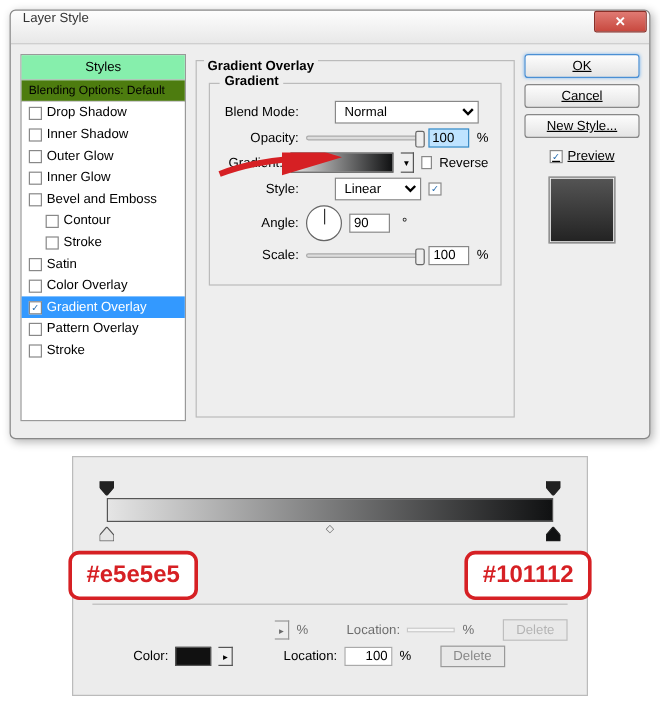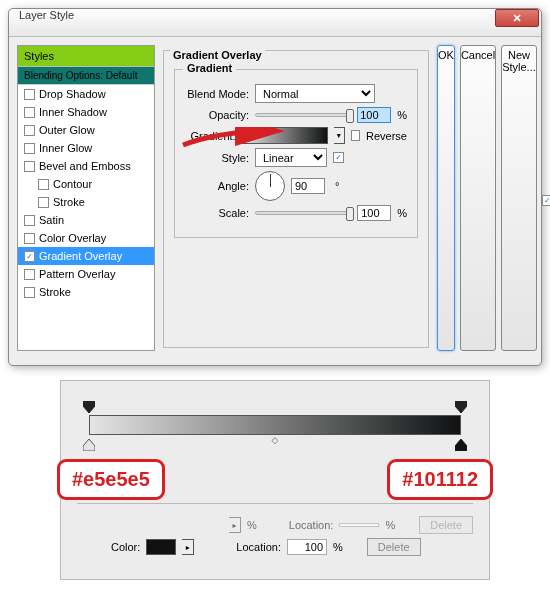--- a/index.html
+++ b/index.html
@@ -8,47 +8,47 @@
 
 
 .dialog { position: absolute; left: 8px; top: 8px; width: 534px; height: 358px; border: 1px solid #888; border-radius: 5px; background: #eee; box-shadow: 2px 2px 8px rgba(0,0,0,0.3); }
 .titlebar { height: 28px; background: linear-gradient(#fdfdfd,#e8e8e8); border-bottom: 1px solid #bbb; border-radius: 5px 5px 0 0; display: flex; align-items: flex-start; padding: 0 2px 0 10px; }
 .titlebar .title { flex: 1; color: #333; }
 .closebtn { width: 44px; height: 18px; background: linear-gradient(#e07a73,#c8493f); border: 1px solid #8a2f28; border-radius: 2px; display: flex; align-items: center; justify-content: center; color: #fff; font-weight: bold; font-size: 10px; cursor: pointer; }
 
 .body { display: flex; padding: 8px; gap: 8px; height: 322px; }
 
 .styles-panel { width: 138px; border: 1px solid #999; background: #fff; display: flex; flex-direction: column; }
-.styles-header { background: #84cc16; padding: 4px 6px; border-bottom: 1px solid #bbb; }
-.blending-header { background: #0f766e; padding: 3px 6px; border-bottom: 1px solid #ccc; font-size: 10px; }
+.styles-header { background: #86efac; padding: 4px 6px; border-bottom: 1px solid #bbb; text-align: center; }
+.blending-header { background: #4d7c0f; padding: 3px 6px; border-bottom: 1px solid #ccc; font-size: 10px; }
 .style-item { padding: 3px 6px; display: flex; align-items: center; gap: 4px; cursor: pointer; }
 .style-item.indent { padding-left: 20px; }
 .style-item.selected { background: #3399ff; color: #fff; }
 .cb { width: 11px; height: 11px; border: 1px solid #888; background: #fff; display: inline-flex; align-items: center; justify-content: center; font-size: 8px; color: #2a6fb0; }
 
 .main-area { flex: 1; position: relative; }
 .group-title { font-weight: bold; position: absolute; left: 6px; top: -2px; background: #eee; padding: 0 3px; }
 .group-box { border: 1px solid #bbb; position: absolute; left: 0; top: 5px; right: 0; height: 298px; padding: 8px 10px; }
 .subgroup-box { border: 1px solid #bbb; margin-top: 10px; padding: 10px 10px 12px 10px; position: relative; }
 .subgroup-title { position: absolute; top: -8px; left: 8px; background: #eee; padding: 0 4px; font-weight: bold; }
 
 .row { display: flex; align-items: center; margin: 4px 0; gap: 6px; }
 .lbl { width: 64px; text-align: right; }
 select, input[type=text] { border: 1px solid #888; background: #fff; padding: 1px 3px; font-size: 11px; }
-select { height: 19px; }
+select { height: 19px; margin-left: 24px; }
 .num { width: 34px; text-align: left; background: #bfe3ff; border: 1px solid #3a8ac4; }
 .slider { flex: 1; height: 4px; background: #ddd; border: 1px solid #aaa; position: relative; border-radius: 2px; }
 .slider .thumb { position: absolute; top: -5px; width: 8px; height: 14px; background: #eee; border: 1px solid #666; border-radius: 2px; }
 .gradbar { width: 108px; height: 17px; border: 1px solid #555; background: linear-gradient(90deg,#e5e5e5,#101112); display: inline-block; }
 .dd { width: 14px; height: 17px; border: 1px solid #555; border-left: none; background: #eee; display: inline-flex; align-items: center; justify-content: center; font-size: 8px; }
 .angle-circle { width: 30px; height: 30px; border: 1px solid #666; border-radius: 50%; position: relative; background: #fff; }
 .angle-circle::after { content: ""; position: absolute; left: 50%; top: 2px; width: 1px; height: 13px; background: #333; }
 .deg { margin-left: 4px; }
 
-.btn-col { width: 96px; display: flex; flex-direction: row; gap: 5px; }
+.btn-col { width: 96px; display: flex; flex-direction: column; gap: 5px; text-decoration: underline; }
 .winbtn { border: 1px solid #888; background: linear-gradient(#fdfdfd,#e4e4e4); border-radius: 3px; padding: 3px 0; text-align: center; cursor: pointer; }
 .winbtn.primary { border: 1px solid #4a8fd4; box-shadow: 0 0 3px #7ab6ee; }
 .prev-row { display: flex; align-items: center; gap: 4px; margin-top: 4px; justify-content: center; }
 .swatch { width: 56px; height: 56px; border: 1px solid #888; margin: 6px auto 0 auto; background: linear-gradient(#555,#222); box-shadow: inset 0 0 0 1px #fff; }
 
 .arrow { position: absolute; left: 170px; top: 118px; pointer-events: none; }
 
 
 .lower { position: absolute; left: 60px; top: 380px; width: 430px; height: 200px; background: #ececec; border: 1px solid #bbb; padding: 10px 16px; }
 .ramp-wrap { position: relative; margin: 12px 4px 20px 4px; height: 46px; }

